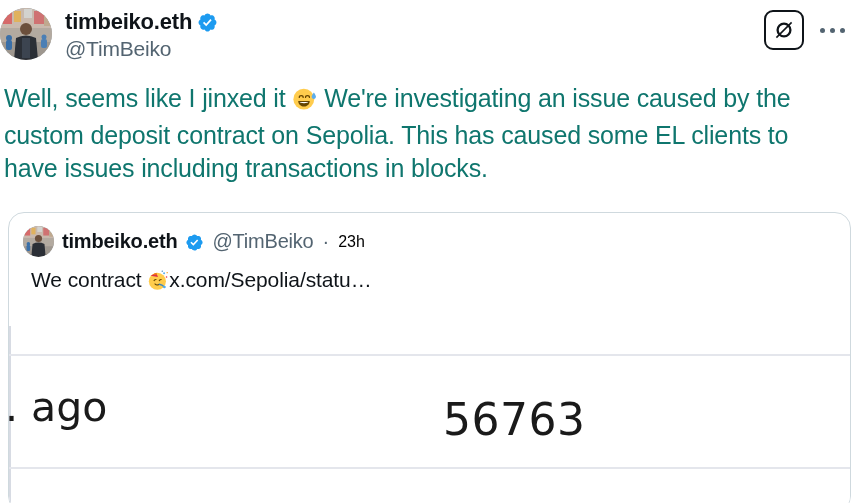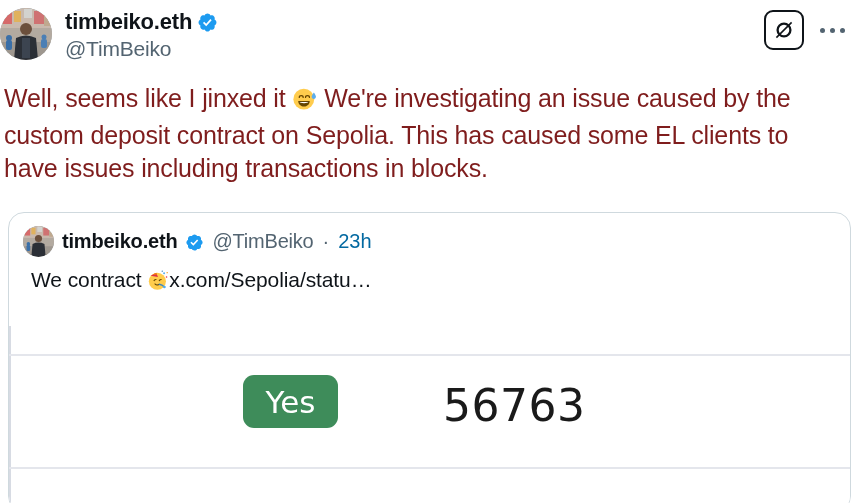--- a/index.html
+++ b/index.html
@@ -106,21 +106,21 @@
     height: 5px;
     border-radius: 50%;
     background: #536471;
     display: block;
   }
 
   
   .tweet-text {
     font-size: 25px;
     line-height: 1.34;
-    color: #7f1d1d;
+    color: #0f766e;
     letter-spacing: -0.15px;
     padding: 12px 8px 0 4px;
     white-space: pre-wrap;
   }
   .emoji {
     font-family: "DejaVu Sans", sans-serif;
     font-size: 23px;
   }
   .emoji-img {
     display: inline-block;
@@ -172,22 +172,22 @@
     font-size: 20px;
     color: #536471;
     letter-spacing: -0.2px;
   }
   .quote-dot {
     font-size: 20px;
     color: #536471;
     padding: 0 1px;
   }
   .quote-time {
-    font-size: 20px;
-    color: #0369a1;
+    font-size: 16px;
+    color: #000000;
   }
   .quote-text {
     font-size: 21px;
     color: #0f1419;
     padding: 9px 0 0 22px;
     letter-spacing: -0.1px;
     line-height: 1.3;
   }
 
   
@@ -232,21 +232,21 @@
     font-size: 31px;
     font-family: "DejaVu Sans", sans-serif;
     display: flex;
     align-items: center;
     justify-content: center;
     box-sizing: border-box;
   }
   .cell-number {
     position: absolute;
     left: 434px;
-    top: 54px;
+    top: 68px;
     font-size: 44px;
     color: #1a1a1a;
     font-family: "DejaVu Sans", sans-serif;
     letter-spacing: 0.5px;
   }
   .media-left-edge {
     position: absolute;
     left: 0;
     top: 0;
     bottom: 0;
@@ -375,19 +375,19 @@
             <path d="M13 24.5c1.5 1.5 4.5 2 6.5.8" fill="none" stroke="#664500" stroke-width="1.8" stroke-linecap="round"></path>
             <path d="M20 25 q5 1 8 4" fill="none" stroke="#3B88C3" stroke-width="2.2" stroke-linecap="round"></path>
             <circle cx="28.5" cy="29.5" r="2.2" fill="#55ACEE"></circle>
           </svg></span><span>x.com/Sepolia/statu…</span></div>
 
     <div class="quote-media">
       <div class="media-left-edge"></div>
       <div class="media-sep top"></div>
       <div class="media-sep bottom"></div>
 
-      <div class="yes-badge">Yes</div>
+      <div class="cell-ago">. ago</div>
       <div class="cell-number">56763</div>
 
     </div>
 
   </div>
 </div>
 
 </body></html>

